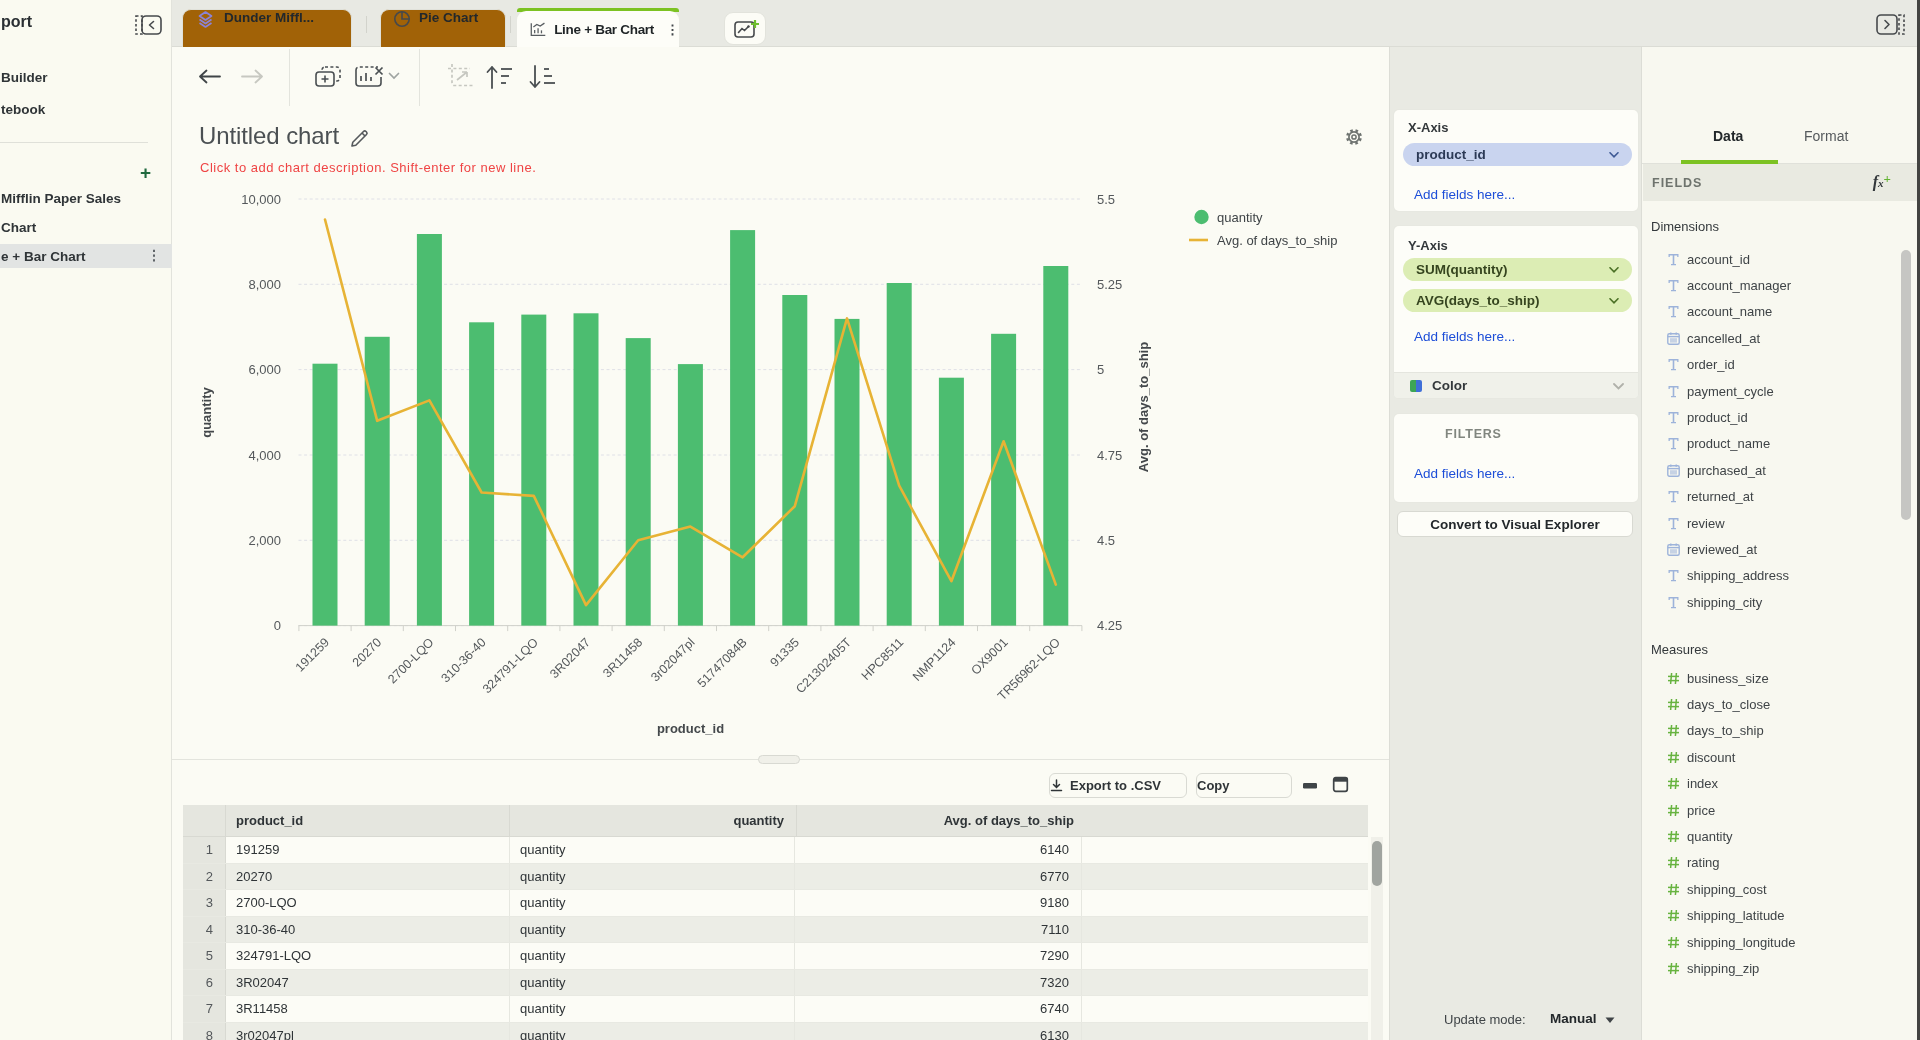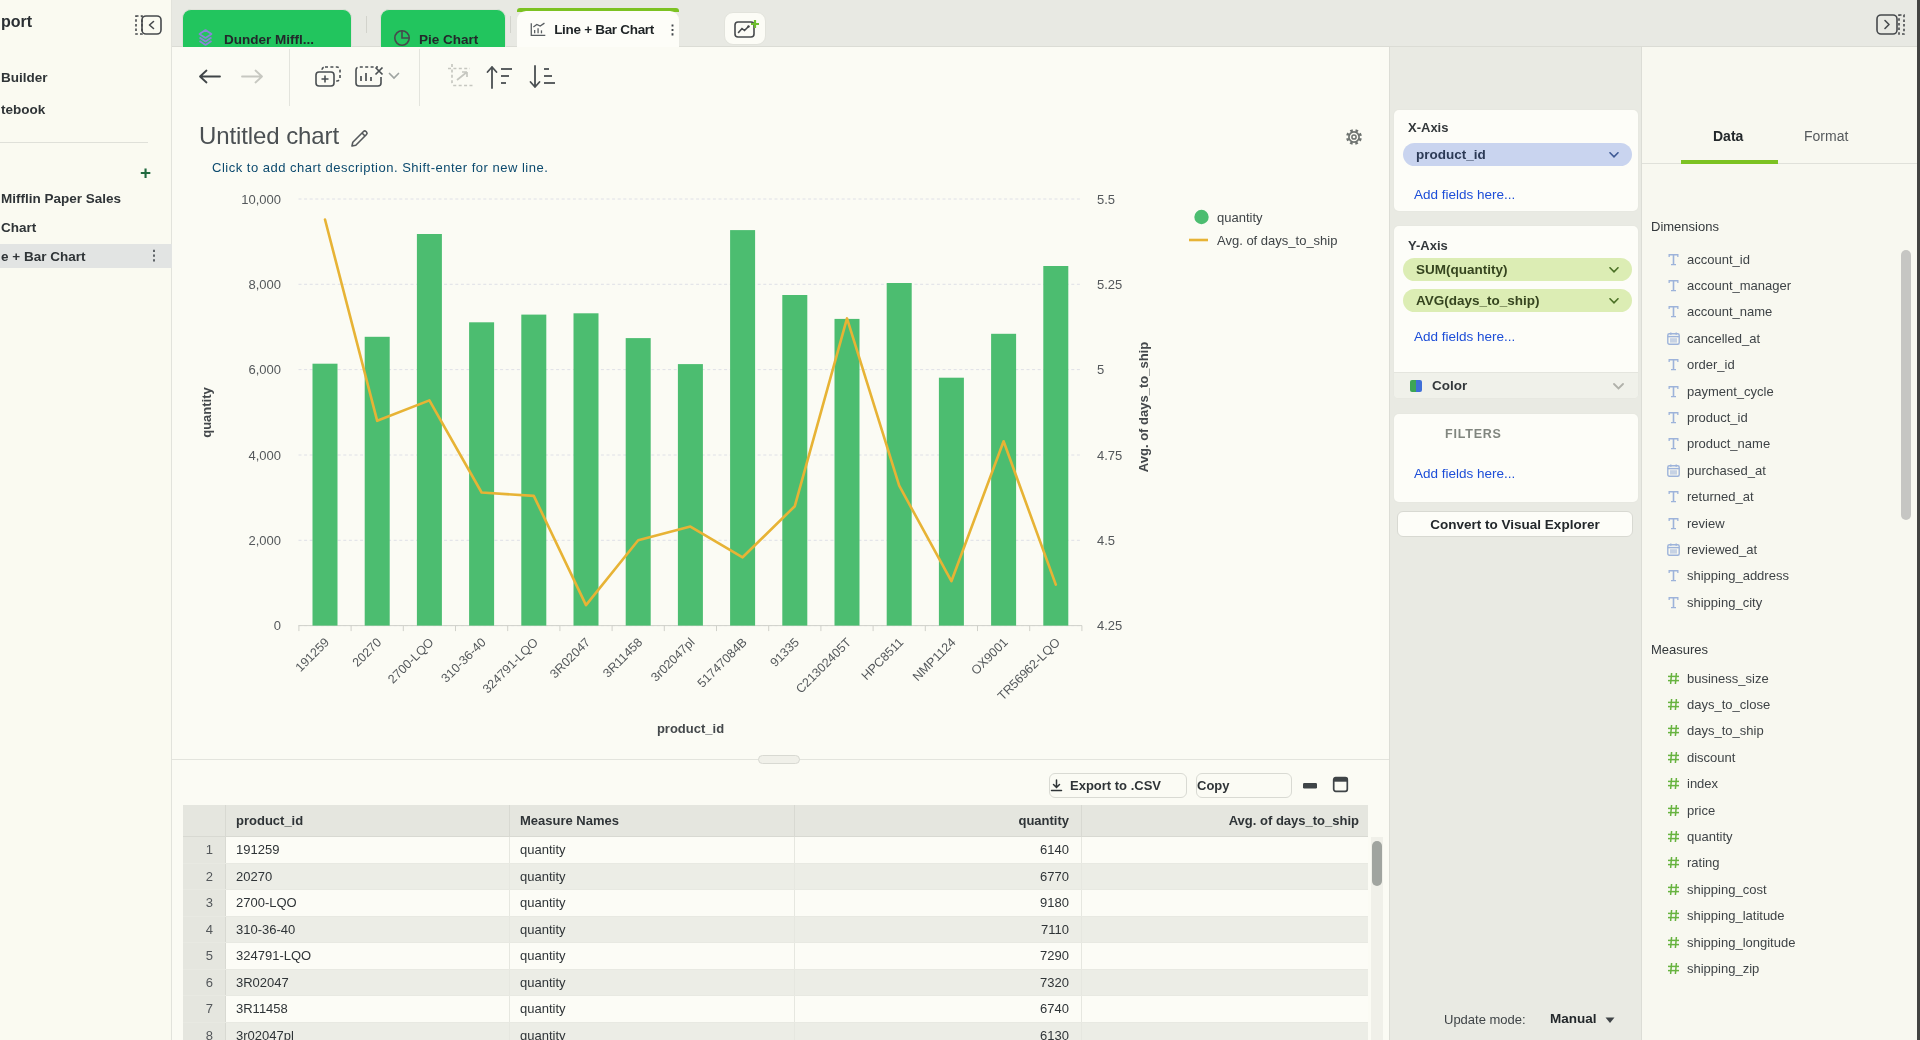--- a/index.html
+++ b/index.html
@@ -4,21 +4,21 @@
 * { margin:0; padding:0; box-sizing:border-box; }
 html,body { width:1920px; height:1040px; overflow:hidden; font-family:"Liberation Sans",sans-serif; background:#fafaf1; }
 .abs { position:absolute; }
 
 
 #sidebar { position:absolute; left:0; top:0; width:172px; height:1040px; background:#fafaf1; border-right:1px solid #e2e3dc; }
 .sb-txt { position:absolute; font-size:13.5px; font-weight:600; color:#2f3437; white-space:nowrap; }
 
 
 #tabbar { position:absolute; left:172px; top:0; width:1748px; height:47px; background:#e8e9e3; border-bottom:1px solid #dbdcd5; }
-.tab { position:absolute; top:9px; height:38px; border-radius:9px 9px 0 0; background:#22c55e; border:1px solid #e0e1da; border-bottom:none; display:flex; align-items:flex-end; font-size:13.5px; font-weight:700; color:#23282b; white-space:nowrap; }
+.tab { position:absolute; top:9px; height:38px; border-radius:9px 9px 0 0; background:#a16207; border:1px solid #e0e1da; border-bottom:none; display:flex; align-items:flex-start; font-size:13.5px; font-weight:700; color:#23282b; white-space:nowrap; }
 #tab3green { position:absolute; left:517px; top:8px; width:162px; height:4px; background:#7cc222; border-radius:3px 3px 0 0; }
 #tab3white { position:absolute; left:517px; top:11px; width:162px; height:36px; background:#fdfdf8; border-radius:9px 9px 0 0; display:flex; align-items:center; font-size:13.5px; font-weight:700; color:#1f2426; white-space:nowrap; }
 .tsep { position:absolute; top:16px; height:17px; width:1px; background:#d2d3cc; }
 
 
 #main { position:absolute; left:172px; top:47px; width:1217px; height:993px; background:#fbfbf4; }
 .vsep { position:absolute; top:2px; height:57px; width:1px; background:#e3e4dd; }
 
 
 #table { position:absolute; left:11px; top:758px; width:1185px; }
@@ -156,21 +156,21 @@
     <line x1="16" y1="5" x2="21" y2="5" stroke="#4a4f52" stroke-width="1.8"></line>
     <line x1="16" y1="12" x2="24" y2="12" stroke="#4a4f52" stroke-width="1.8"></line>
     <line x1="16" y1="19" x2="27" y2="19" stroke="#4a4f52" stroke-width="1.8"></line>
   </svg>
 
   <div class="abs" style="left:27px; top:75px; font-size:24px; font-weight:500; color:#4b5053; letter-spacing:-0.1px;">Untitled chart</div>
   <svg class="abs" style="left:177px; top:81px;" width="21" height="21" viewBox="0 0 21 21">
     <path d="M3 18 L3.8 14.2 L14.5 3.5 A1.8 1.8 0 0 1 17 3.5 L17.5 4 A1.8 1.8 0 0 1 17.5 6.5 L6.8 17.2 L3 18 Z" fill="none" stroke="#55595c" stroke-width="1.6" stroke-linejoin="round"></path>
     <line x1="13" y1="5" x2="16" y2="8" stroke="#55595c" stroke-width="1.6"></line>
   </svg>
-  <div class="abs" style="left:40px; top:113px; font-size:13px; letter-spacing:0.5px; color:#0c4a6e;">Click to add chart description. Shift-enter for new line.</div>
+  <div class="abs" style="left:28px; top:113px; font-size:13px; letter-spacing:0.5px; color:#ef4444;">Click to add chart description. Shift-enter for new line.</div>
   <svg class="abs" style="left:1172px; top:80px;" width="20" height="20" viewBox="0 0 20 20">
     <circle cx="10" cy="10" r="5.1" fill="none" stroke="#6e7370" stroke-width="1.7"></circle>
     <circle cx="10" cy="10" r="6.7" fill="none" stroke="#6e7370" stroke-width="2.5" stroke-dasharray="2.63 2.63" transform="rotate(11 10 10)"></circle>
     <circle cx="10" cy="10" r="2.1" fill="none" stroke="#6e7370" stroke-width="1.5"></circle>
   </svg>
 
   <div class="abs" style="left:0; top:712px; width:1217px; height:1px; background:#e3e4dd;"></div>
   <div class="abs" style="left:586px; top:708px; width:42px; height:9px; background:#f0f0e9; border:1px solid #d8d9d2; border-radius:5px;"></div>
 
   <div class="btn" style="left:877px; top:726px; width:138px; height:25px;">
@@ -183,21 +183,20 @@
   </svg>
   <svg class="abs" style="left:1160px; top:729px;" width="17" height="17" viewBox="0 0 17 17">
     <rect x="1.7" y="1.7" width="13.6" height="13.6" rx="2" fill="none" stroke="#3f4447" stroke-width="1.7"></rect>
     <rect x="1.7" y="1.7" width="13.6" height="4" fill="#3f4447"></rect>
   </svg>
 
   <div id="table">
     <div class="thead">
         <div class="c0"></div>
         <div class="c1">product_id</div>
-        <div class="c2">Measure Names</div>
         <div class="c3">quantity</div>
         <div class="c4">Avg. of days_to_ship</div>
       </div>
 <div class="trow odd">
         <div class="c0">1</div>
         <div class="c1">191259</div>
         <div class="c2">quantity</div>
         <div class="c3">6140</div>
         <div class="c4"></div>
       </div>
@@ -374,20 +373,24 @@
   <svg class="abs" style="left:215px; top:970px;" width="10" height="7" viewBox="0 0 10 7">
       <path d="M0.5 0.5 L5 6 L9.5 0.5 Z" fill="#3f4447"></path>
     </svg>
 </div>
 
 <div id="right">
   <div class="abs" style="left:0; top:116px; width:276px; height:1px; background:#e0e1da;"></div>
   <div class="abs" style="left:71px; top:81px; font-size:14px; font-weight:700; color:#23282b;">Data</div>
   <div class="abs" style="left:162px; top:81px; font-size:14px; color:#55595c;">Format</div>
   <div class="abs" style="left:39px; top:113px; width:97px; height:3.5px; background:#7cc222;"></div>
+  <div class="abs" style="left:1px; top:117px; width:275px; height:37px; background:#e9eae1;">
+    <div style="position:absolute; left:9px; top:12px; font-size:12.5px; font-weight:700; letter-spacing:1px; color:#6e736d;">FIELDS</div>
+    <div style="position:absolute; right:27px; top:7px; font-family:'Liberation Serif',serif; font-style:italic; font-size:16px; font-weight:700; color:#33383b;">f<span style="font-size:11px;">x</span><span style="font-style:normal; font-size:13px; font-weight:700; color:#61b32f; vertical-align:4px;">+</span></div>
+  </div>
   <div class="abs" style="left:9px; top:172px; font-size:13px; color:#33383b;">Dimensions</div>
   <div class="abs" style="left:0; top:199px; width:260px;">
 <div class="fitem">
         <span class="fic">
           <svg width="13" height="13" viewBox="0 0 13 13">
             <path d="M1.5 1 L11.5 1 L11.5 4 L10.2 4 L10.2 2.4 L7.3 2.4 L7.3 11 L9 11 L9 12.2 L4 12.2 L4 11 L5.7 11 L5.7 2.4 L2.8 2.4 L2.8 4 L1.5 4 Z" fill="#9db3da"></path>
           </svg>
         </span>
         <span>account_id</span>
       </div>

